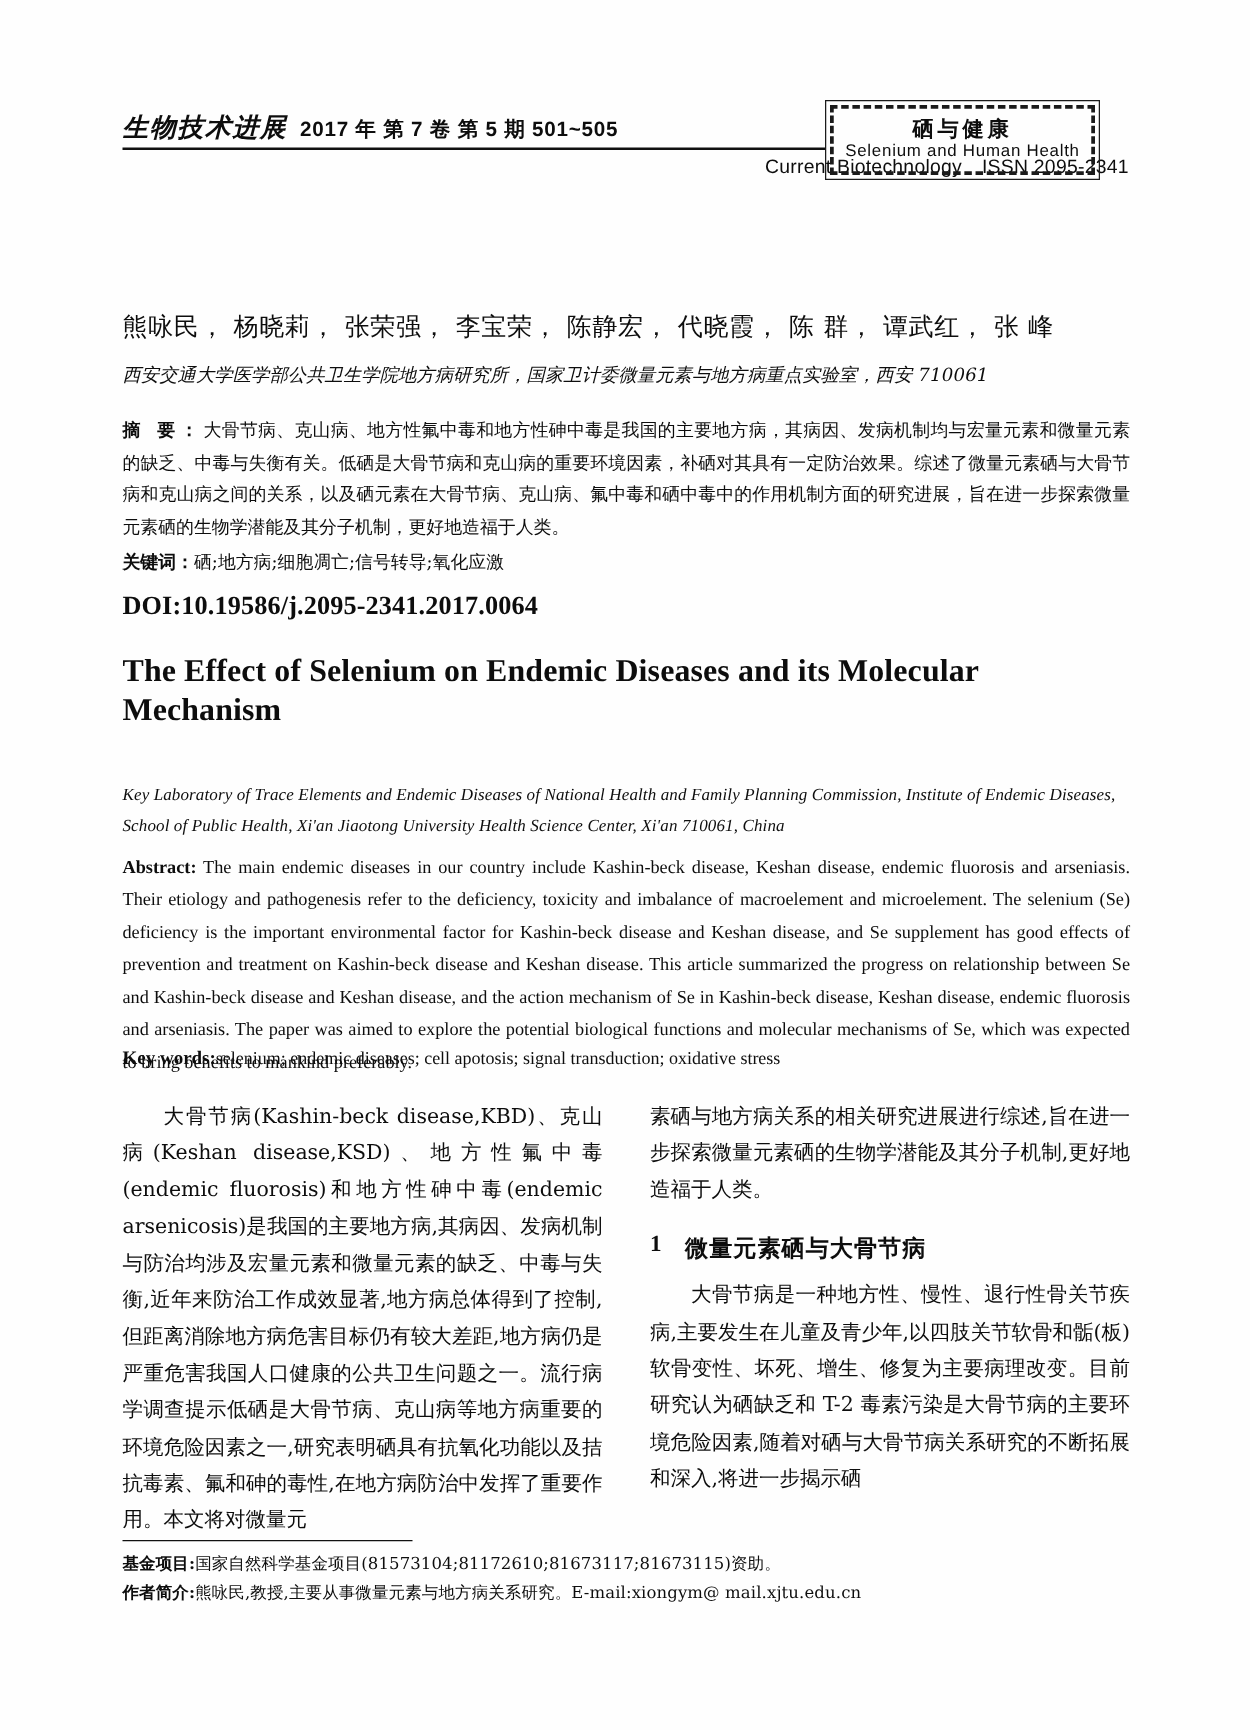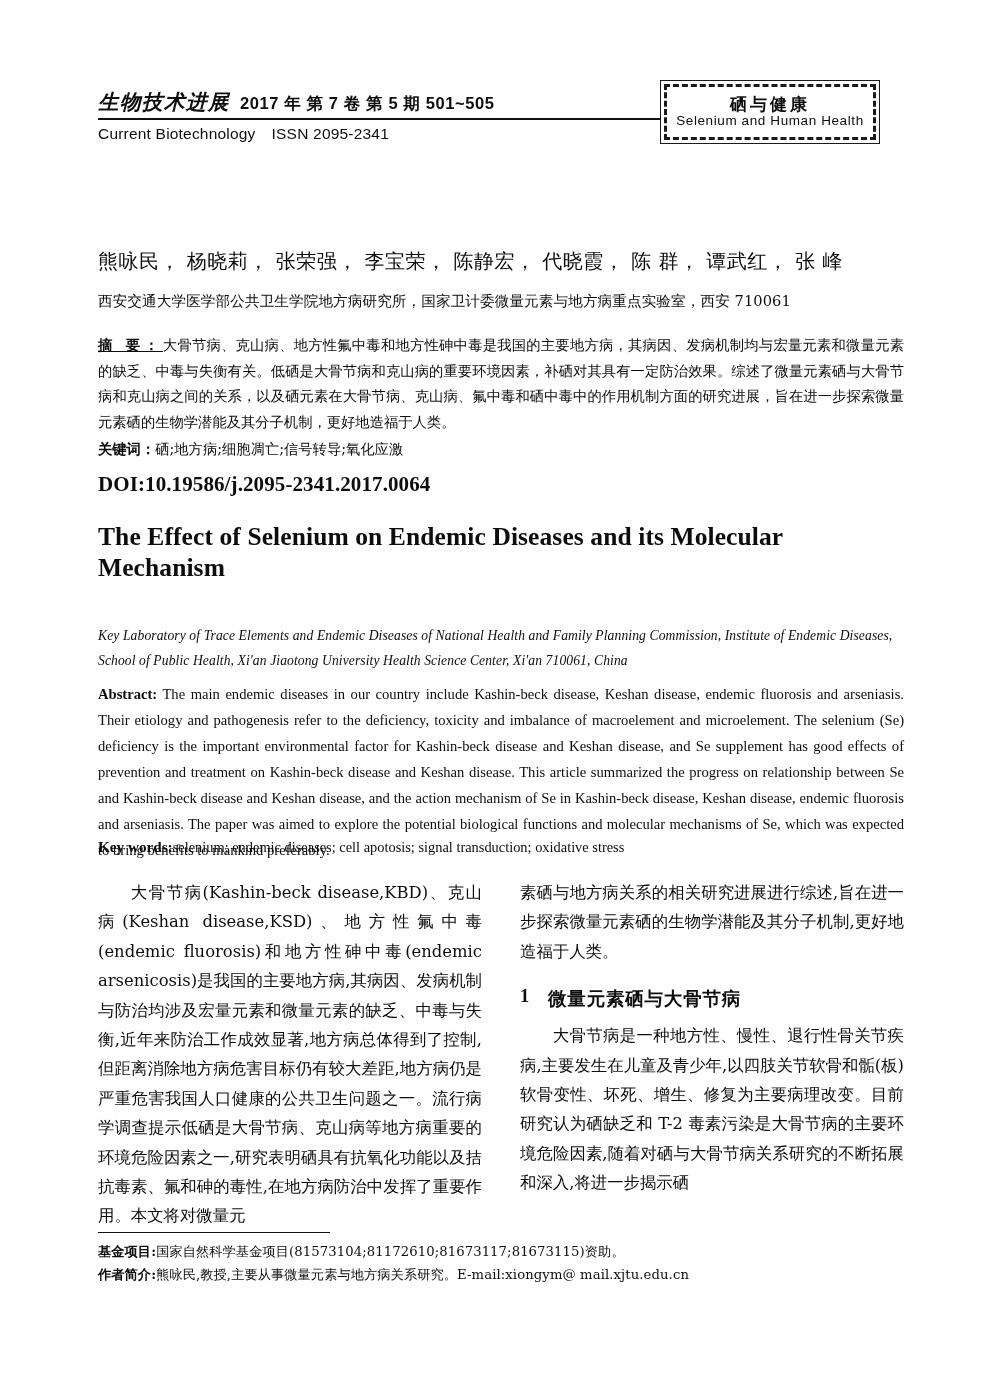--- a/index.html
+++ b/index.html
@@ -20,20 +20,21 @@
     left: 0; top: 0;
     width: 1000px; height: 1384px;
     background: #fefefe;
   }
 
   
   .masthead {
     position: absolute;
     left: 98px; top: 88px;
     width: 805px;
+    text-align: right;
   }
   .masthead-row1 {
     display: flex;
     align-items: flex-end;
     gap: 0;
     border-bottom: 2.2px solid #111;
     width: 562px;
     padding-bottom: 2px;
   }
   .journal-cn {
@@ -117,34 +118,35 @@
     line-height: 1.5;
   }
   .affil-cn {
     position: absolute;
     left: 98px; top: 290px;
     width: 806px;
     font-family: "DejaVu Serif", "Liberation Serif", serif;
     font-size: 14.6px;
     letter-spacing: 0.1px;
     line-height: 1.5;
+    font-style: italic;
   }
 
   
   .abs-cn {
     position: absolute;
     left: 98px; top: 333px;
     width: 806px;
     font-family: "DejaVu Serif", "Liberation Serif", serif;
     font-size: 14.3px;
     line-height: 25.5px;
     text-align: justify;
     text-justify: inter-character;
   }
-  .abs-cn .lbl { font-weight: bold; letter-spacing: 4px; text-decoration: underline; }
+  .abs-cn .lbl { font-weight: bold; letter-spacing: 4px; }
   .kw-cn {
     position: absolute;
     left: 98px; top: 440px;
     width: 806px;
     font-family: "DejaVu Serif", "Liberation Serif", serif;
     font-size: 14.3px;
   }
   .kw-cn .lbl { font-weight: bold; }
   .doi {
     position: absolute;

